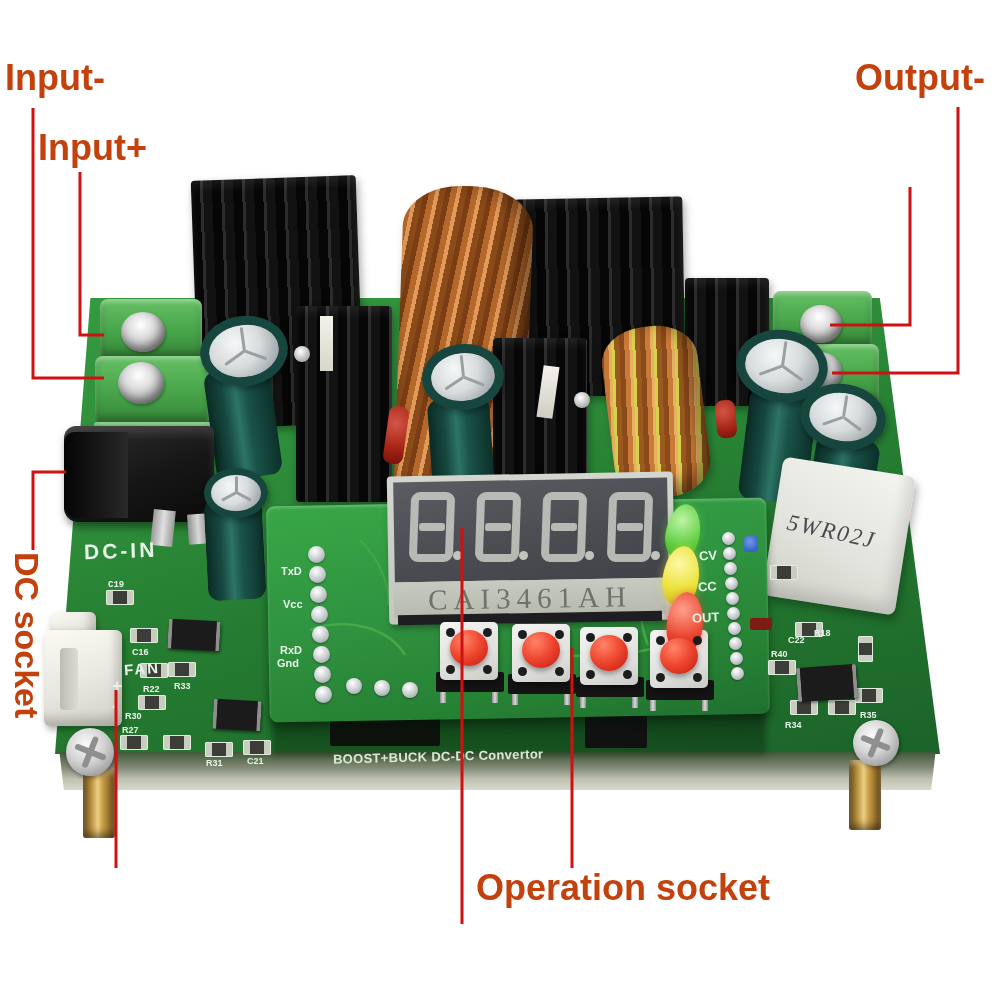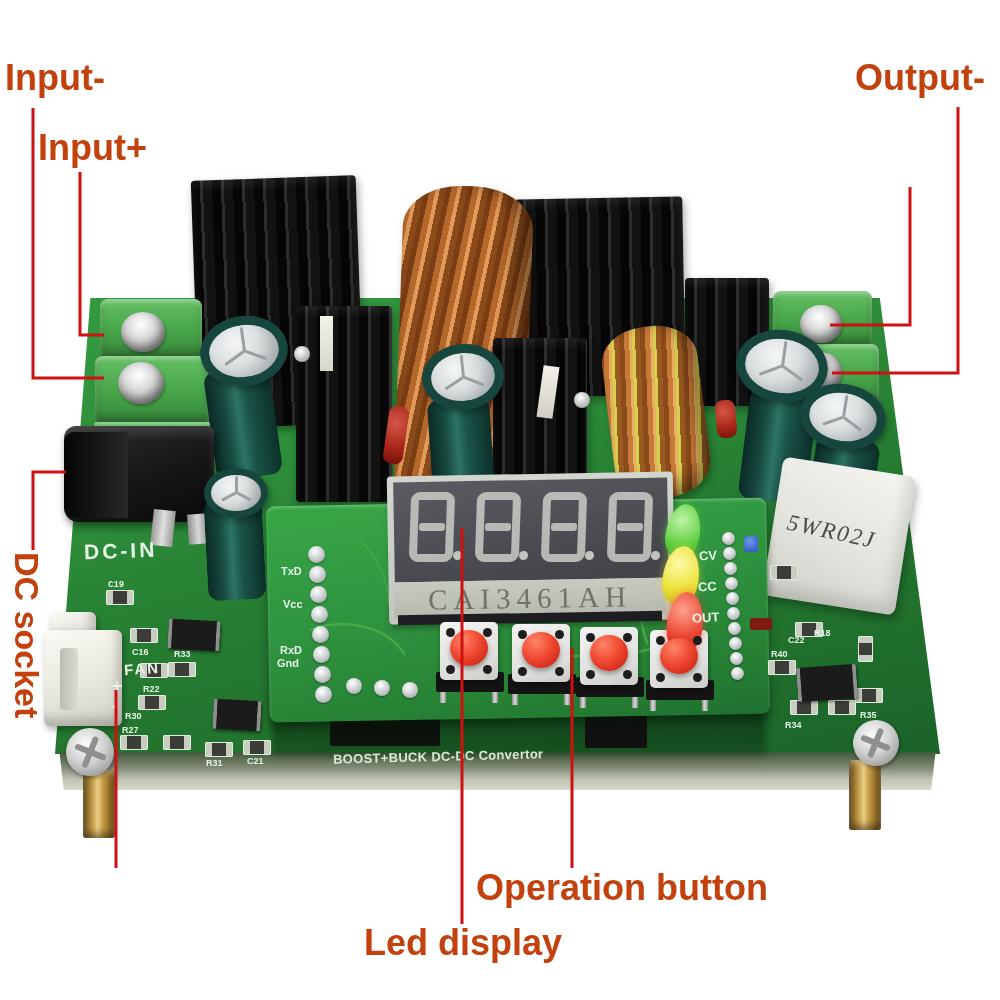--- a/index.html
+++ b/index.html
@@ -318,21 +318,21 @@
   <div class="smd" style="left:855px;top:688px;"></div>
   <div class="smd" style="left:770px;top:565px;"></div>
   <div class="smd" style="left:858px;top:636px;width:13px;height:24px;box-shadow:inset 0 6px 0 #c9cdbf, inset 0 -6px 0 #c9cdbf;"></div>
 
   <div class="soic" style="left:168px;top:620px;width:44px;height:30px;transform:rotate(3deg);"></div>
   <div class="soic" style="left:213px;top:700px;width:40px;height:30px;transform:rotate(3deg);"></div>
   <div class="soic" style="left:797px;top:666px;width:52px;height:34px;transform:rotate(-4deg);"></div>
 
   <span class="silk" style="left:108px;top:581px;font-family:Liberation Mono, monospace;">C19</span>
   <span class="silk" style="left:132px;top:648px;">C16</span>
-  <span class="silk" style="left:174px;top:650px;">R33</span>
+  <span class="silk" style="left:174px;top:682px;">R33</span>
   <span class="silk" style="left:143px;top:685px;">R22</span>
   <span class="silk" style="left:125px;top:712px;">R30</span>
   <span class="silk" style="left:122px;top:726px;">R27</span>
   <span class="silk" style="left:206px;top:759px;">R31</span>
   <span class="silk" style="left:247px;top:757px;">C21</span>
   <span class="silk" style="left:788px;top:636px;">C22</span>
   <span class="silk" style="left:814px;top:629px;">R18</span>
   <span class="silk" style="left:771px;top:650px;">R40</span>
   <span class="silk" style="left:785px;top:721px;">R34</span>
   <span class="silk" style="left:860px;top:711px;">R35</span>
@@ -357,16 +357,15 @@
       <path d="M116,868 L116,690"></path>
       <path d="M462,528 L462,924"></path>
       <path d="M572,648 L572,868"></path>
     </g>
   </svg>
 
   <div class="lbl" style="left:5px;top:60px;">Input-</div>
   <div class="lbl" style="left:38px;top:130px;">Input+</div>
   <div class="lbl" style="left:855px;top:60px;">Output-</div>
   <div class="lbl lbl-vert" style="left:10px;top:552px;height:185px;">DC socket</div>
-  <div class="lbl" style="left:476px;top:870px;">Operation button</div>
-  <div class="lbl" style="left:364px;top:925px;">Led display</div>
+  <div class="lbl" style="left:476px;top:870px;">Operation socket</div>
 
 </div>
 
 </body></html>

